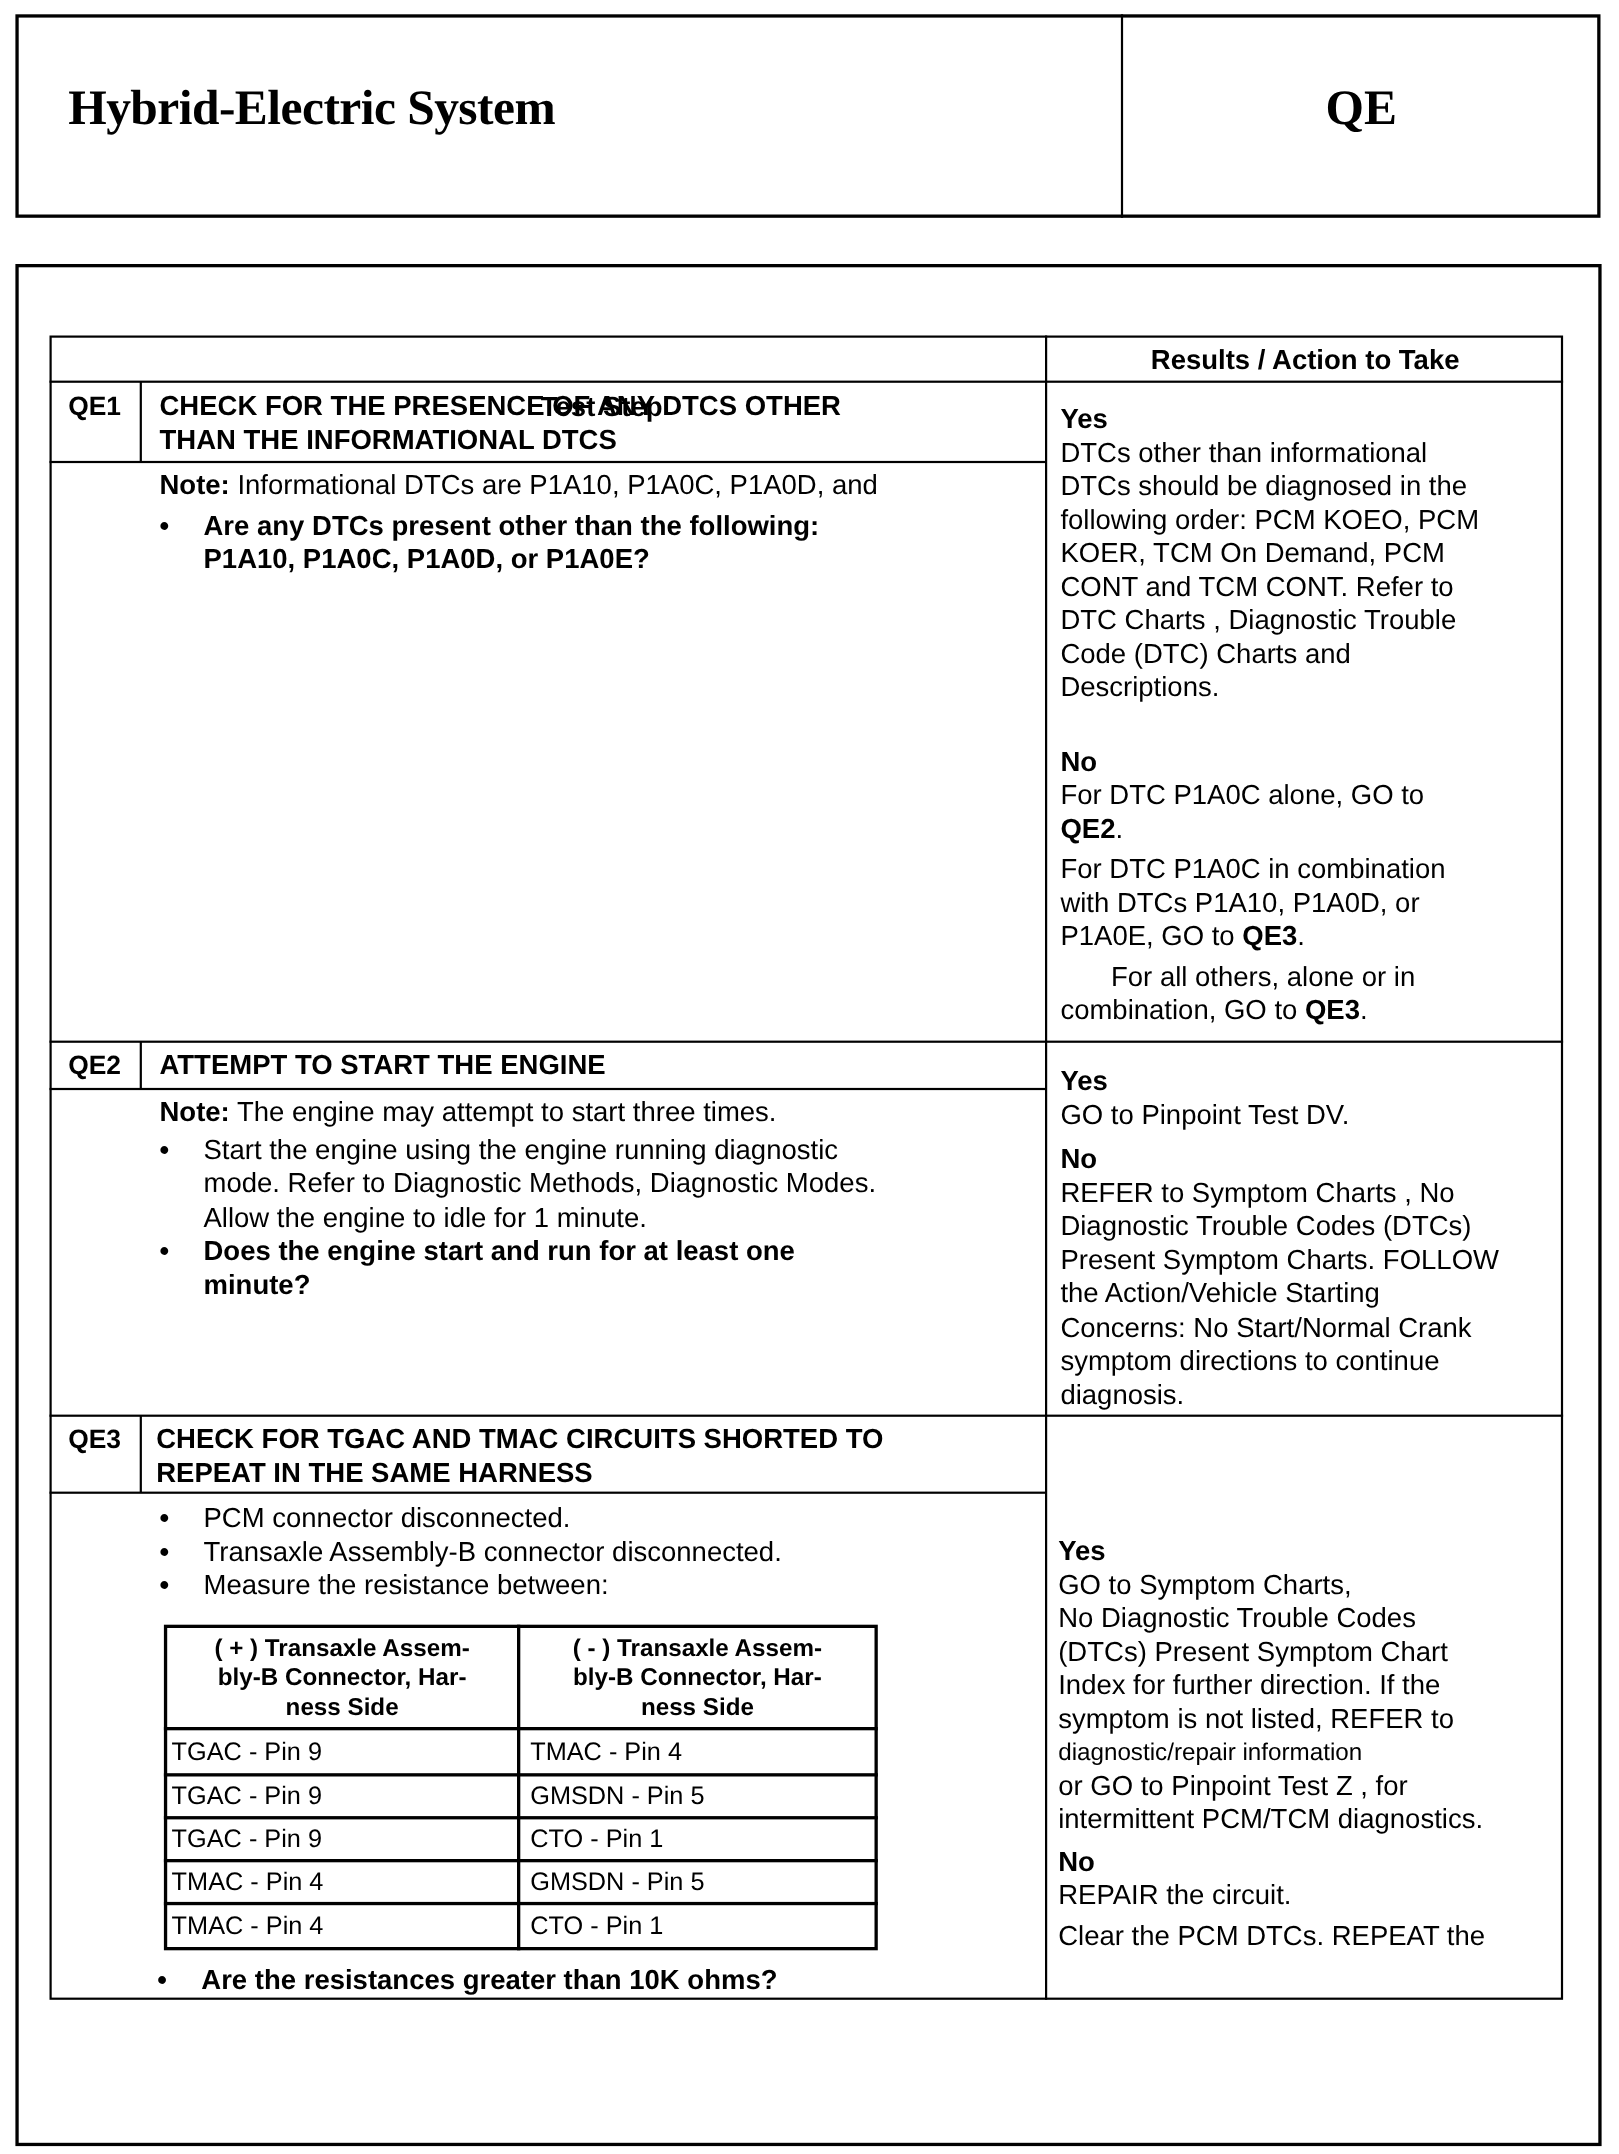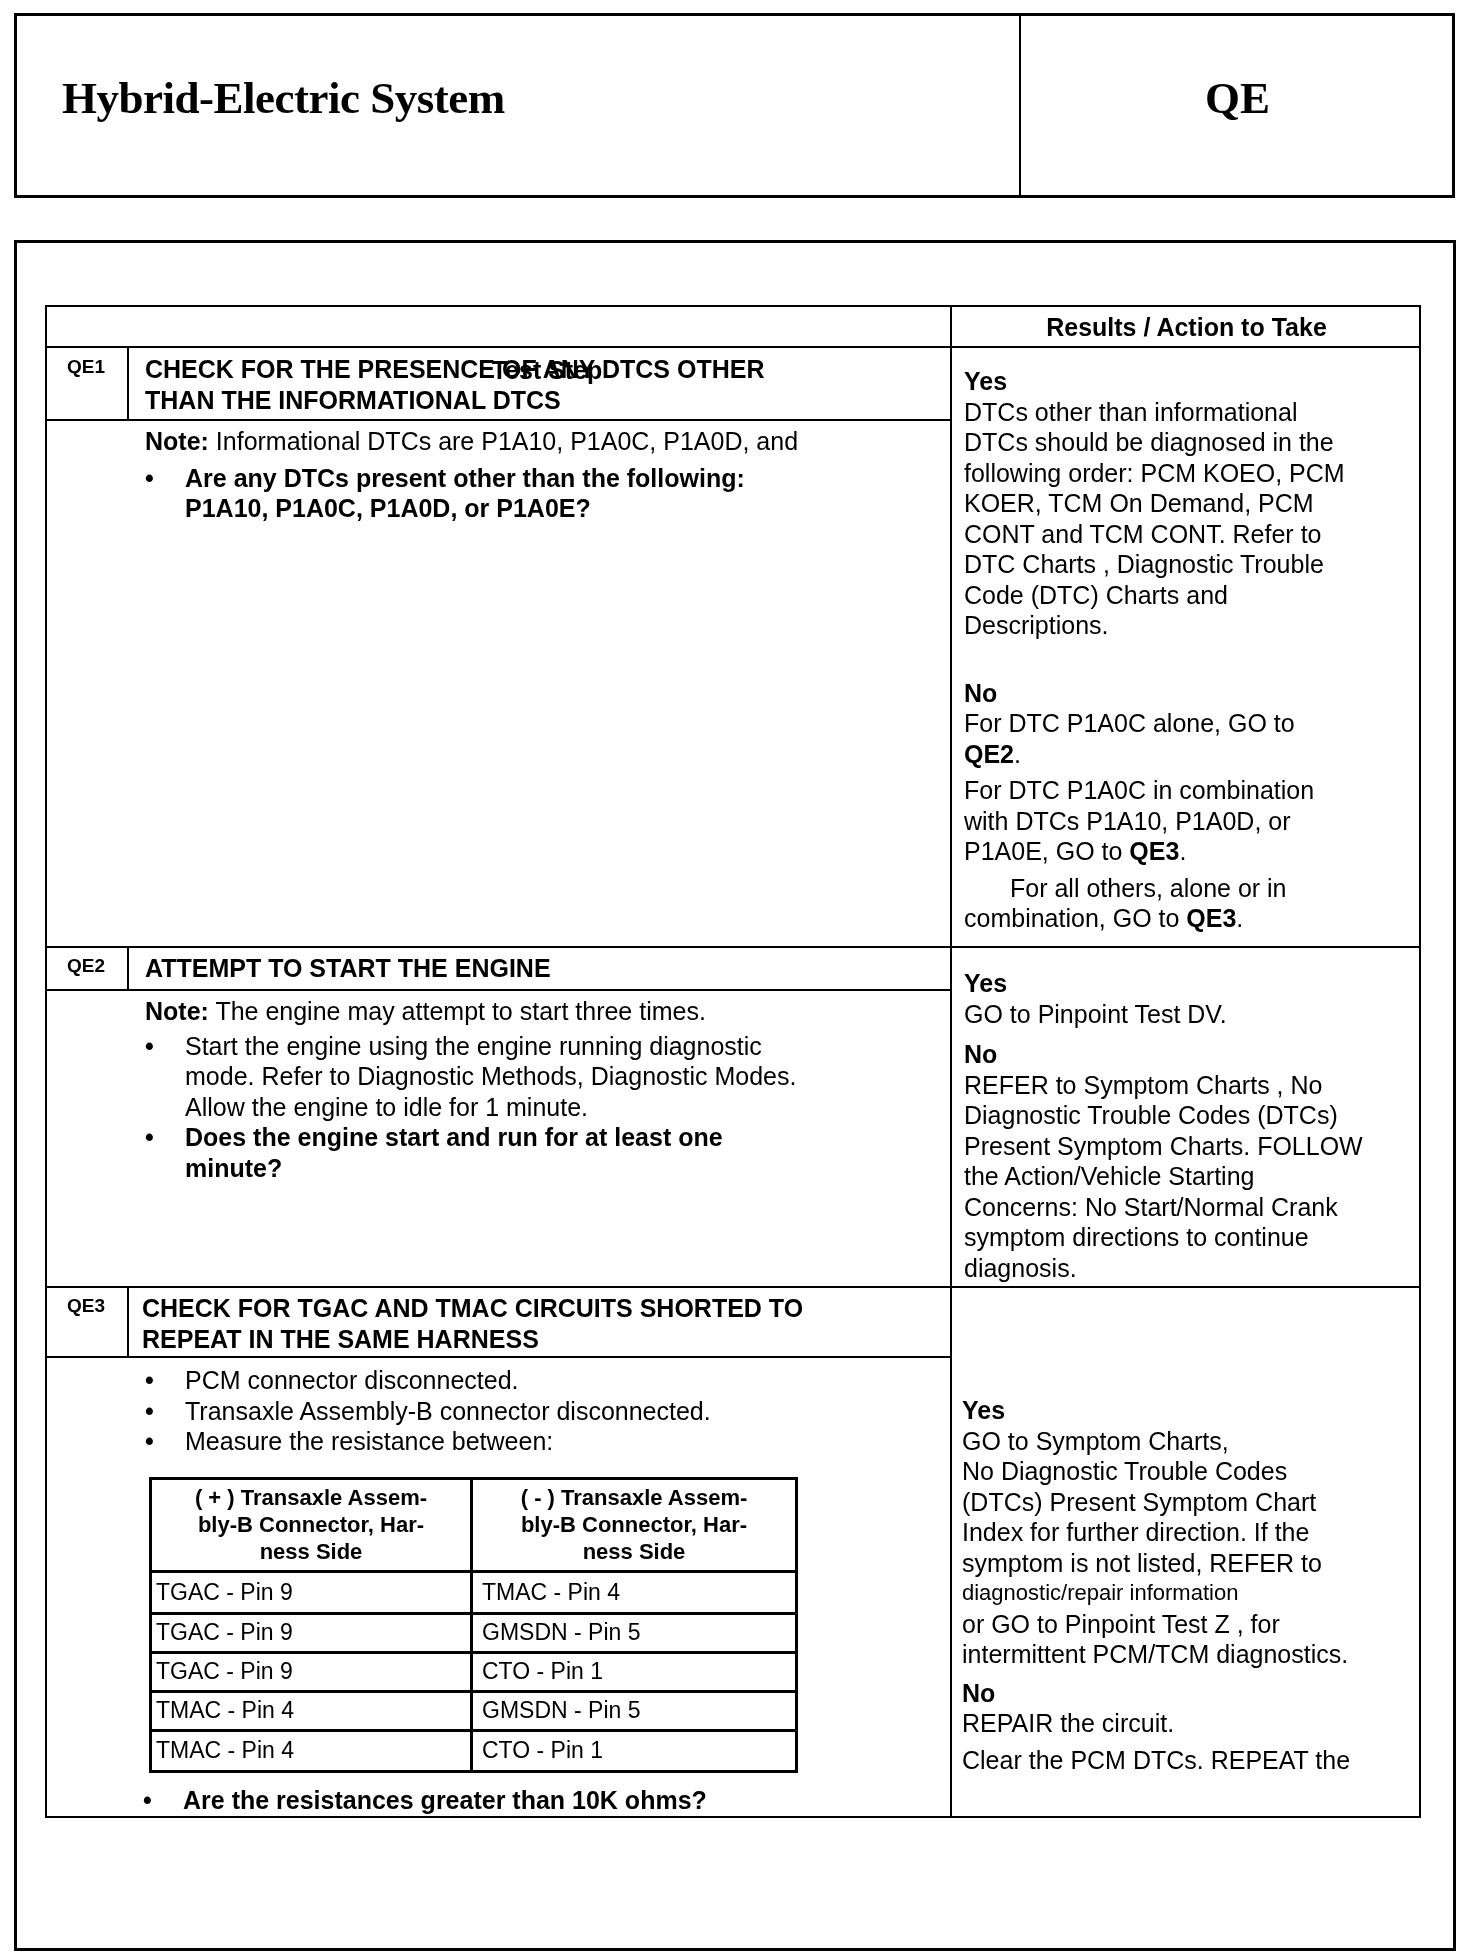--- a/index.html
+++ b/index.html
@@ -9,21 +9,21 @@
   .hdr-div { left:1019px; top:13px; width:2px; height:185px; background:#000; }
   .hdr-title { left:62px; top:72px; font-family:"Liberation Serif", serif; font-weight:bold; font-size:45px; letter-spacing:-0.5px; }
   .hdr-code { left:1020px; width:435px; top:72px; text-align:center; font-family:"Liberation Serif", serif; font-weight:bold; font-size:45px; }
   .outer { left:14px; top:240px; width:1442px; height:1711px; border:3px solid #000; }
   .tbl { left:45px; top:305px; width:1376px; height:1513px; border:2px solid #000; }
   .vline { background:#000; width:2px; }
   .hline { background:#000; height:2px; }
   .th { font-weight:bold; font-size:25px; text-align:center; }
   .t { font-size:25px; line-height:30.5px; }
   .b { font-weight:bold; }
-  .step-id { font-weight:bold; font-size:19px; width:82px; text-align:center; }
+  .step-id { font-weight:bold; font-size:24px; width:82px; text-align:center; }
   .step-title { font-weight:bold; font-size:25px; line-height:30.5px; }
   .bullet { position:relative; padding-left:40px; }
   .bullet::before { content:"\2022"; position:absolute; left:0; top:0; font-weight:bold; }
   .sub { left:149px; top:1477px; width:649px; height:296px; border:3px solid #000; }
   .sub-th { font-weight:bold; font-size:22px; line-height:27px; text-align:center; }
   .sub-td { font-size:23px; }
   p { margin:0; }
 </style>
 </head>
 <body>

